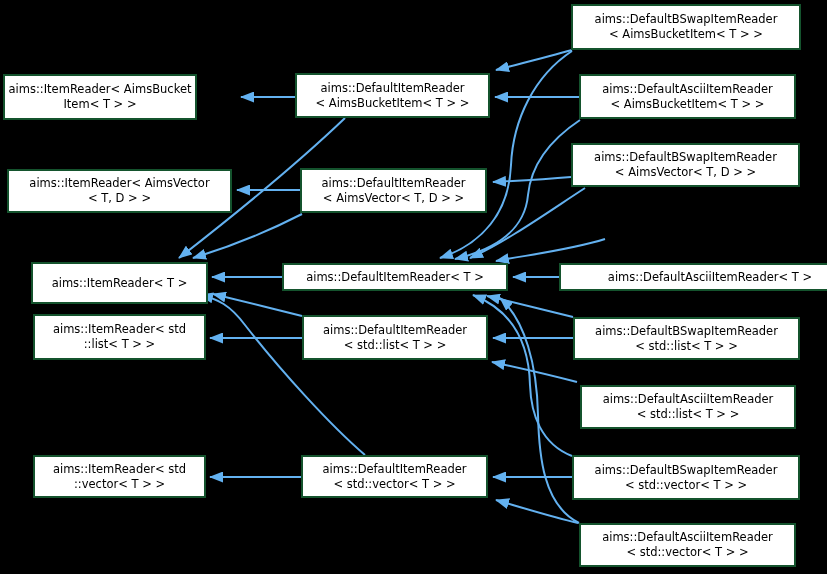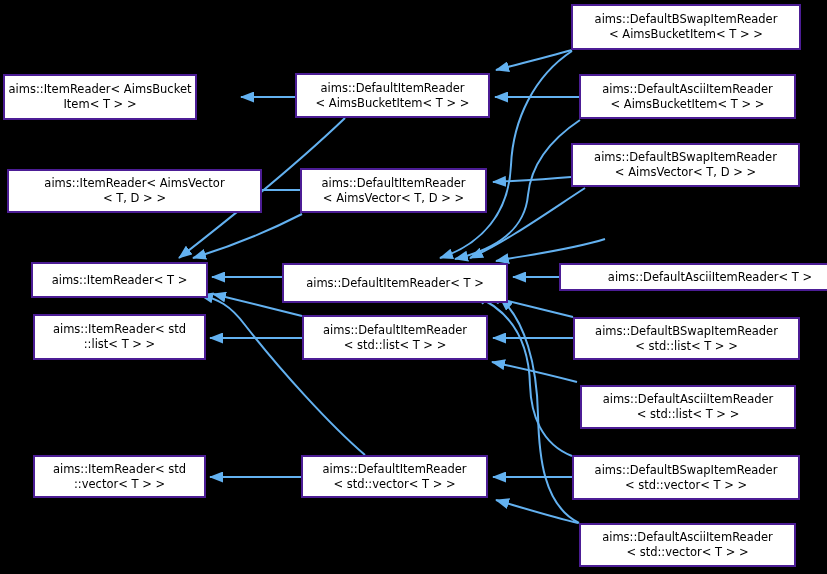--- a/index.html
+++ b/index.html
@@ -1,19 +1,19 @@
 <!DOCTYPE html>
 <html><head>
 <meta charset="utf-8">
 <style>
   html,body{margin:0;padding:0;background:#000;}
   .canvas{position:relative;width:827px;height:574px;background:#000;overflow:hidden;
           font-family:"DejaVu Sans","Liberation Sans",sans-serif;}
   .edges{position:absolute;left:0;top:0;width:827px;height:574px;}
-  .node{position:absolute;box-sizing:border-box;background:#ffffff;border:2px solid #4c1d95;
+  .node{position:absolute;box-sizing:border-box;background:#ffffff;border:2px solid #14532d;
         color:#000;font-size:11.5px;line-height:15px;display:flex;align-items:center;
         justify-content:center;text-align:center;white-space:pre-line;cursor:pointer;}
 </style>
 </head>
 <body>
 
 <div class="canvas">
 
   <svg class="edges" width="827" height="574" viewBox="0 0 827 574">
     <defs>
@@ -44,33 +44,33 @@
       <path marker-end="url(#arrow)" d="M580,120 C550,140 531,165 528,195 C525,228 498,249 455,259"></path>
       <path marker-end="url(#arrow)" d="M585,188 C548,212 506,242 470,258"></path>
       <path marker-end="url(#arrow)" d="M573,317 C545,310 512,302 487,296"></path>
       <path marker-end="url(#arrow)" d="M572,456 C541,444 531,414 530,385 C529,345 514,311 473,295"></path>
       <path marker-end="url(#arrow)" d="M579,523 C543,505 539,455 538,415 C537,365 525,320 500,298"></path>
     </g>
   </svg>
 
   <div class="node" style="left:3px;top:74px;width:194px;height:46px">aims::ItemReader&lt; AimsBucket
 Item&lt; T &gt; &gt;</div>
-  <div class="node" style="left:7px;top:169px;width:255px;height:44px">aims::ItemReader&lt; AimsVector
+  <div class="node" style="left:7px;top:169px;width:225px;height:44px">aims::ItemReader&lt; AimsVector
 &lt; T, D &gt; &gt;</div>
-  <div class="node" style="left:31px;top:262px;width:177px;height:36px">aims::ItemReader&lt; T &gt;</div>
+  <div class="node" style="left:31px;top:262px;width:177px;height:42px">aims::ItemReader&lt; T &gt;</div>
   <div class="node" style="left:33px;top:314px;width:173px;height:46px">aims::ItemReader&lt; std
 ::list&lt; T &gt; &gt;</div>
   <div class="node" style="left:33px;top:455px;width:173px;height:43px">aims::ItemReader&lt; std
 ::vector&lt; T &gt; &gt;</div>
 
   <div class="node" style="left:295px;top:73px;width:195px;height:45px">aims::DefaultItemReader
 &lt; AimsBucketItem&lt; T &gt; &gt;</div>
   <div class="node" style="left:300px;top:168px;width:187px;height:45px">aims::DefaultItemReader
 &lt; AimsVector&lt; T, D &gt; &gt;</div>
-  <div class="node" style="left:282px;top:263px;width:226px;height:40px">aims::DefaultItemReader&lt; T &gt;</div>
+  <div class="node" style="left:282px;top:263px;width:226px;height:28px">aims::DefaultItemReader&lt; T &gt;</div>
   <div class="node" style="left:302px;top:315px;width:186px;height:45px">aims::DefaultItemReader
 &lt; std::list&lt; T &gt; &gt;</div>
   <div class="node" style="left:301px;top:455px;width:187px;height:43px">aims::DefaultItemReader
 &lt; std::vector&lt; T &gt; &gt;</div>
 
   <div class="node" style="left:571px;top:4px;width:230px;height:46px">aims::DefaultBSwapItemReader
 &lt; AimsBucketItem&lt; T &gt; &gt;</div>
   <div class="node" style="left:579px;top:74px;width:217px;height:45px">aims::DefaultAsciiItemReader
 &lt; AimsBucketItem&lt; T &gt; &gt;</div>
   <div class="node" style="left:571px;top:143px;width:229px;height:44px">aims::DefaultBSwapItemReader

